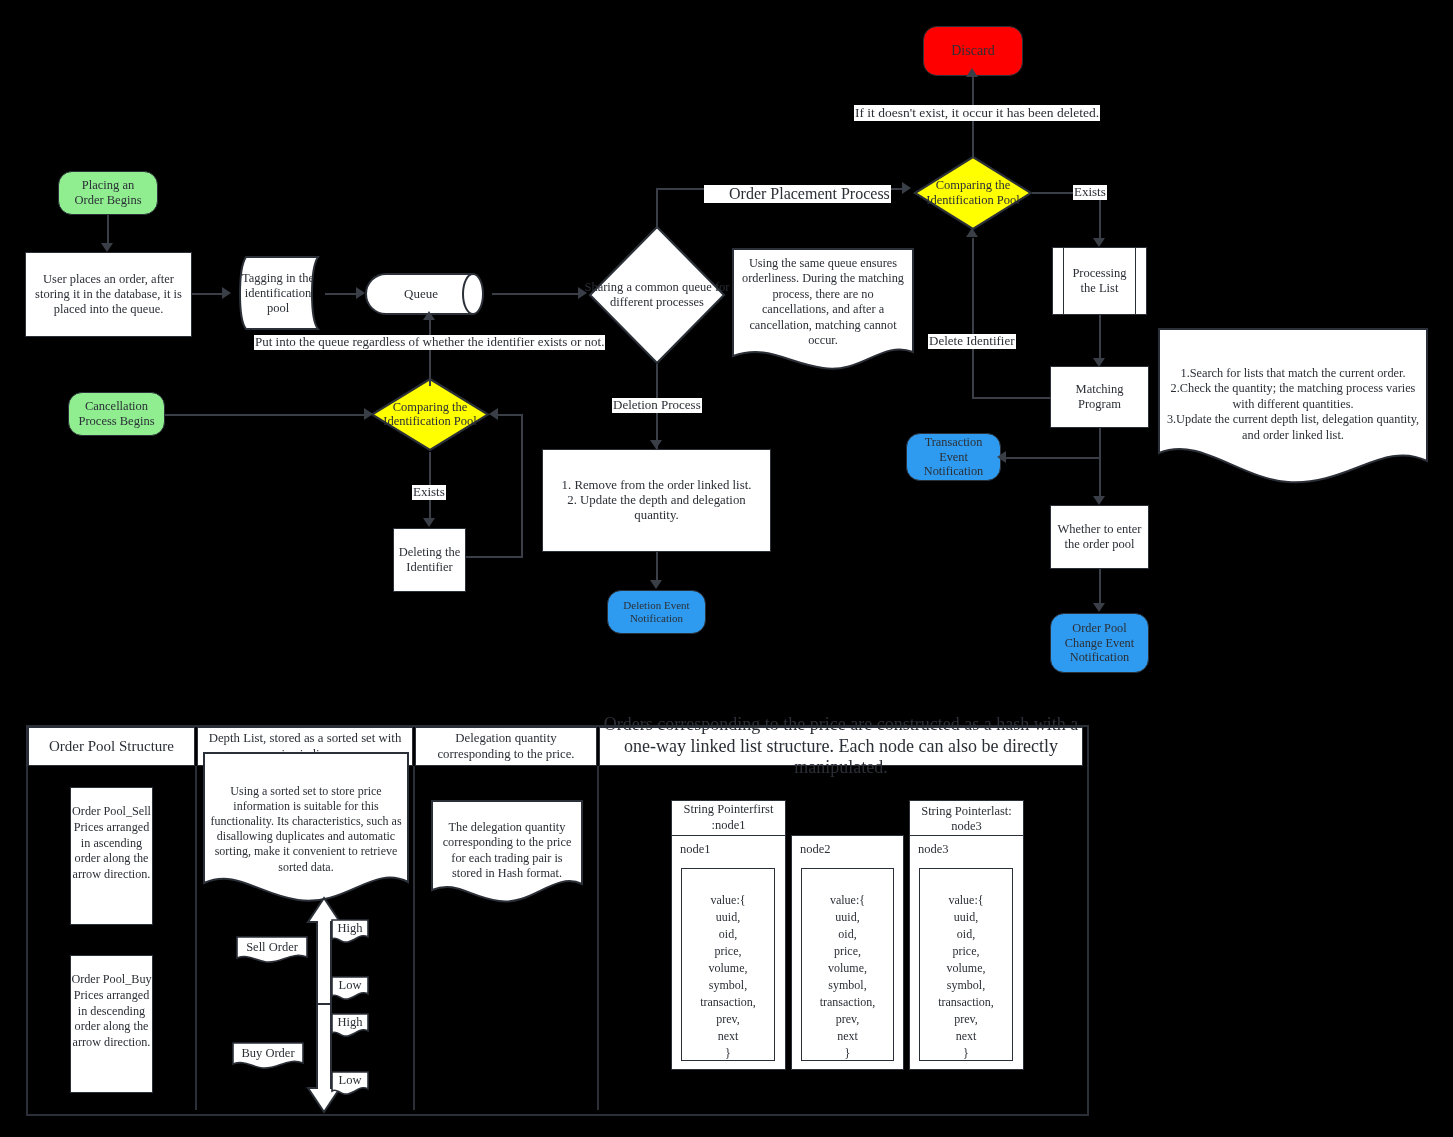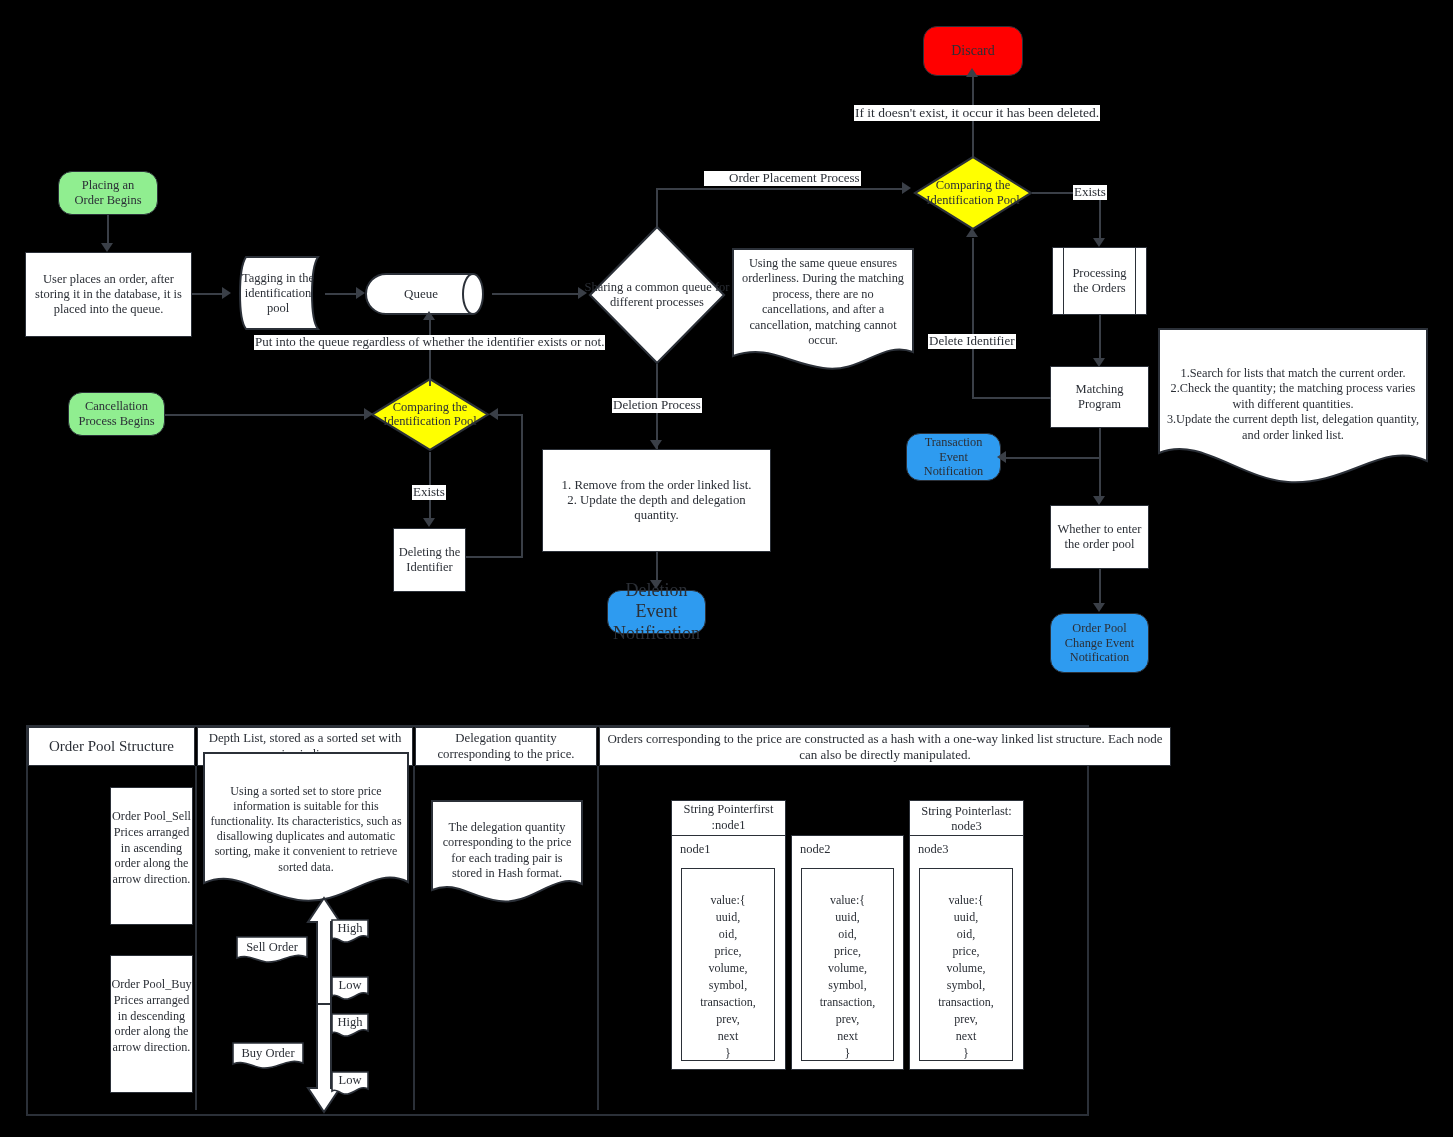--- a/index.html
+++ b/index.html
@@ -66,21 +66,21 @@
   .ar-l{border-top:6px solid transparent;border-bottom:6px solid transparent;
         border-right:9px solid #3a3f47;}
 
   
   .tbl{position:absolute;border:2px solid #2b3038;background:#000;}
   .tcell{position:absolute;box-sizing:border-box;border:1.6px solid #2b3038;
       background:#fff;display:flex;align-items:center;justify-content:center;
       text-align:center;line-height:1.22;}
   .tsep{position:absolute;background:#2b3038;width:2px;}
   .minibox{position:absolute;box-sizing:border-box;border:1.6px solid #2b3038;
-      background:#fff;text-align:center;line-height:1.3;padding-top:5px;margin-left:40px;}
+      background:#fff;text-align:center;line-height:1.3;}
   .flag{position:absolute;}
   .flag svg{position:absolute;left:0;top:0;}
   .flag span{position:absolute;left:0;right:0;top:4px;text-align:center;z-index:2;}
   .nodebox{position:absolute;box-sizing:border-box;border:1.6px solid #2b3038;
       background:#fff;}
   .nodehdr{position:absolute;box-sizing:border-box;border:1.6px solid #2b3038;
       background:#fff;display:flex;align-items:center;justify-content:center;
       text-align:center;line-height:1.25;}
   .nodettl{position:absolute;left:8px;top:6px;}
   .valbox{position:absolute;box-sizing:border-box;border:1.4px solid #2b3038;
@@ -148,21 +148,21 @@
   <div class="diamond" style="left:588px;top:225px;width:138px;height:140px;">
     <svg class="dshape" width="138" height="140" viewBox="0 0 138 140">
       <polygon points="69,2 136,70 69,138 2,70" fill="#ffffff" stroke="#2b3038" stroke-width="2.2"></polygon>
     </svg>
     <div class="dlabel" style="font-size:12.5px;">Sharing a common queue for different processes</div>
   </div>
 
   <div class="ln vl" style="left:656px;top:188px;height:40px;"></div>
   <div class="ln hl" style="left:656px;top:188px;width:250px;"></div>
   <div class="ar ar-r" style="left:902px;top:182px;"></div>
-  <div class="elabel" style="left:704px;top:171px;font-size:13px;padding-left:25px;">Order Placement Process</div>
+  <div class="elabel" style="left:704px;top:185px;font-size:16px;padding-left:25px;">Order Placement Process</div>
 
   <div class="doc" style="left:732px;top:248px;width:182px;height:126px;">
     <svg width="182" height="126" viewBox="0 0 182 126">
       <path d="M1,1 L181,1 L181,104 C150,92 130,126 91,120 C55,115 36,96 1,108 Z" fill="#ffffff" stroke="#2b3038" stroke-width="2"></path>
     </svg>
     <div class="dtext" style="font-size:12.3px;white-space:pre-line;">Using the same queue ensures orderliness. During the matching process, there are no cancellations, and after a cancellation, matching cannot occur.</div>
   </div>
 
   <div class="ln vl" style="left:656px;top:364px;height:85px;"></div>
   <div class="ar ar-d" style="left:650px;top:440px;"></div>
@@ -194,32 +194,32 @@
   <div class="ln hl" style="left:497px;top:414px;width:25px;"></div>
   <div class="ar ar-l" style="left:489px;top:408px;"></div>
 
   <div class="node rect" style="left:542px;top:449px;width:229px;height:103px;font-size:12.8px;padding:0 7px;white-space:pre-line;">
     <span>1. Remove from the order linked list.
 2. Update the depth and delegation quantity.</span>
   </div>
   <div class="ln vl" style="left:656px;top:552px;height:32px;"></div>
   <div class="ar ar-d" style="left:650px;top:580px;"></div>
 
-  <div class="node rounded blue" style="left:607px;top:590px;width:99px;height:44px;font-size:18px;padding:0 3px;">
+  <div class="node rounded blue" style="left:607px;top:590px;width:99px;height:44px;font-size:11px;padding:0 3px;">
     <span>Deletion Event Notification</span>
   </div>
 
   <div class="ln hl" style="left:1032px;top:192px;width:58px;"></div>
   <div class="ln vl" style="left:1099px;top:192px;height:52px;"></div>
   <div class="ln hl" style="left:1088px;top:192px;width:12px;"></div>
   <div class="ar ar-d" style="left:1093px;top:238px;"></div>
   <div class="elabel" style="left:1073px;top:185px;font-size:13px;">Exists</div>
 
   <div class="predef" style="left:1052px;top:247px;width:95px;height:68px;font-size:12.5px;padding:0 14px;">
-    <span>Processing the Orders</span>
+    <span>Processing the List</span>
   </div>
   <div class="ln vl" style="left:1099px;top:315px;height:48px;"></div>
   <div class="ar ar-d" style="left:1093px;top:358px;"></div>
 
   <div class="node rect" style="left:1050px;top:366px;width:99px;height:62px;font-size:12.5px;padding:0 4px;">
     <span>Matching Program</span>
   </div>
 
   <div class="ln hl" style="left:972px;top:397px;width:79px;"></div>
   <div class="ln vl" style="left:972px;top:238px;height:160px;"></div>
@@ -258,21 +258,21 @@
 
   <div class="tcell" style="left:28px;top:727px;width:167px;height:39px;font-size:15px;">
     <span>Order Pool Structure</span>
   </div>
   <div class="tcell" style="left:197px;top:727px;width:216px;height:39px;font-size:12.8px;padding:0 4px;">
     <span>Depth List, stored as a sorted set with price indices.</span>
   </div>
   <div class="tcell" style="left:415px;top:727px;width:182px;height:39px;font-size:12.8px;padding:0 4px;">
     <span>Delegation quantity corresponding to the price.</span>
   </div>
-  <div class="tcell" style="left:599px;top:727px;width:572px;height:39px;font-size:13px;padding:0 6px;">
+  <div class="tcell" style="left:599px;top:727px;width:484px;height:39px;font-size:18px;padding:0 0;">
     <span>Orders corresponding to the price are constructed as a hash with a one-way linked list structure. Each node can also be directly manipulated.</span>
   </div>
 
   <div class="tsep" style="left:195px;top:766px;height:344px;"></div>
   <div class="tsep" style="left:413px;top:766px;height:344px;"></div>
   <div class="tsep" style="left:597px;top:766px;height:344px;"></div>
 
   <div class="minibox" style="left:70px;top:787px;width:83px;height:138px;font-size:12.2px;white-space:pre-line;">
     <span>Order Pool_Sell
 Prices arranged in ascending order along the arrow direction.</span>

